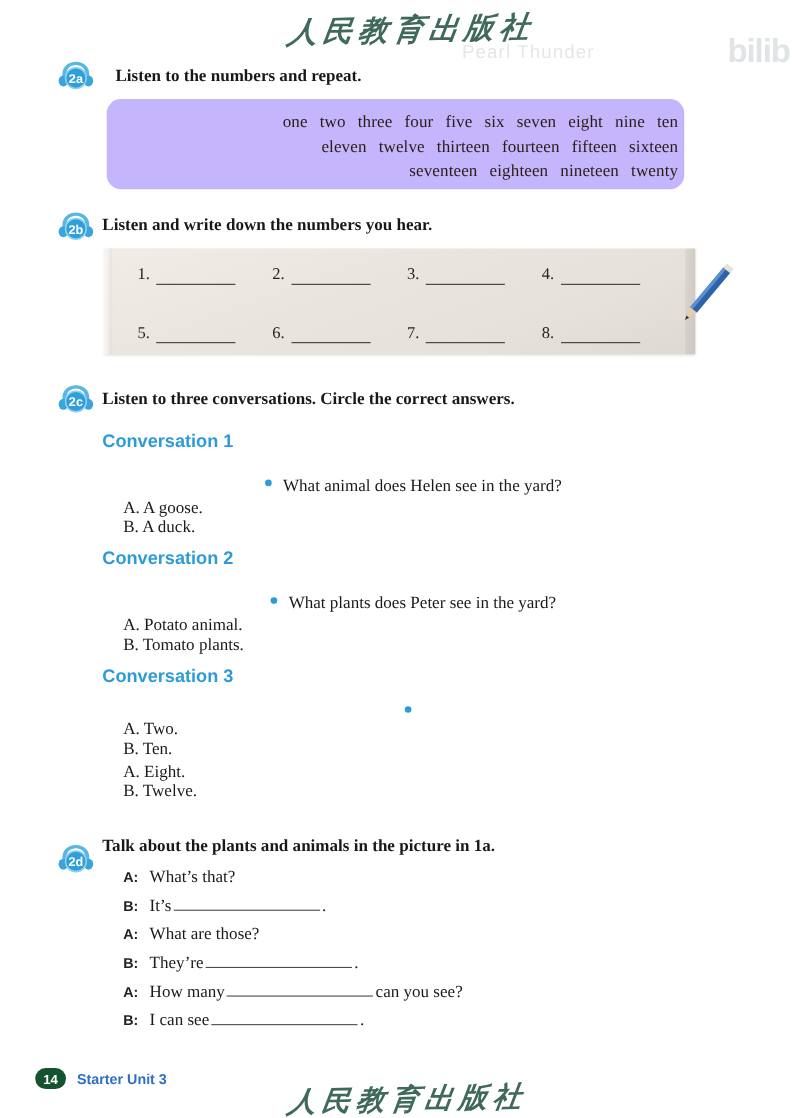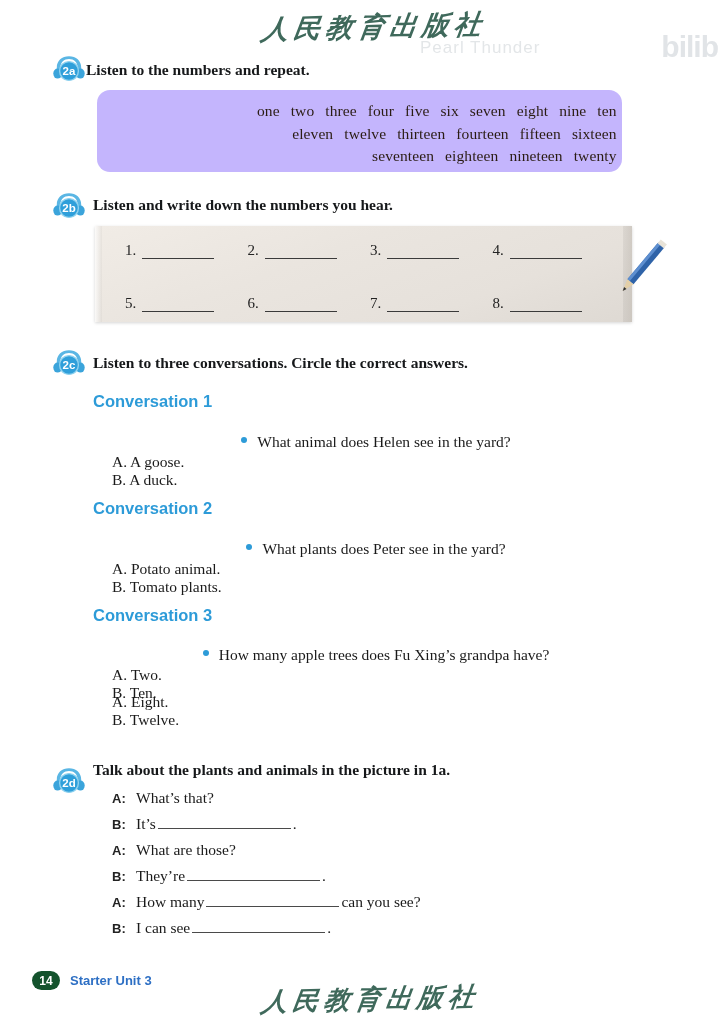--- a/index.html
+++ b/index.html
@@ -250,21 +250,21 @@
   <div class="badge" style="left:52px; top:53px;">
     <svg viewBox="0 0 34 30" xmlns="http://www.w3.org/2000/svg">
       <path d="M17 3.2c-7.1 0-12.2 4.6-12.2 11.2v5.1h3.6v-5.1c0-5 3.7-8.3 8.6-8.3s8.6 3.3 8.6 8.3v5.1h3.6v-5.1C29.2 7.8 24.1 3.2 17 3.2z" fill="#5ab6e4"></path>
       <ellipse cx="5.6" cy="20.6" rx="4.3" ry="5" fill="#3ba4db"></ellipse>
       <ellipse cx="28.4" cy="20.6" rx="4.3" ry="5" fill="#3ba4db"></ellipse>
       <circle cx="17" cy="18" r="9.4" fill="#2f9fda"></circle>
       <circle cx="17" cy="18" r="9.4" fill="none" stroke="#8fd2ef" stroke-width="1.4"></circle>
       <text x="17" y="22.4" text-anchor="middle" font-family="Liberation Sans, sans-serif" font-size="11.5" font-weight="700" fill="#ffffff">2a</text>
     </svg>
   </div>
-  <div class="sec-head" style="left:86px; top:61px;">Listen to the numbers and repeat.</div>
+  <div class="sec-head" style="left:105px; top:61px;">Listen to the numbers and repeat.</div>
 
   <div class="word-box">
     <div class="word-row">
       <span>one</span><span>two</span><span>three</span><span>four</span><span>five</span><span>six</span><span>seven</span><span>eight</span><span>nine</span><span>ten</span>
     </div>
     <div class="word-row">
       <span>eleven</span><span>twelve</span><span>thirteen</span><span>fourteen</span><span>fifteen</span><span>sixteen</span>
     </div>
     <div class="word-row">
       <span>seventeen</span><span>eighteen</span><span>nineteen</span><span>twenty</span>
@@ -365,21 +365,20 @@
     <div class="opts">
       <span class="opt-a">A. Potato animal.</span>
       <span>B. Tomato plants.</span>
     </div>
   </div>
 
   <div class="conv-title" style="left:93px; top:606px;">Conversation 3</div>
   <div class="q-block" style="top:646px;">
     <div class="q-line">
       <span class="bullet"></span>
-      <span>How many apple trees does Fu Xing’s grandpa have?</span>
     </div>
     <div class="opts">
       <span class="opt-a">A. Two.</span>
       <span>B. Ten.</span>
     </div>
   </div>
   <div class="q-block" style="top:691px;">
     <div class="opts">
       <span class="opt-a">A. Eight.</span>
       <span>B. Twelve.</span>

